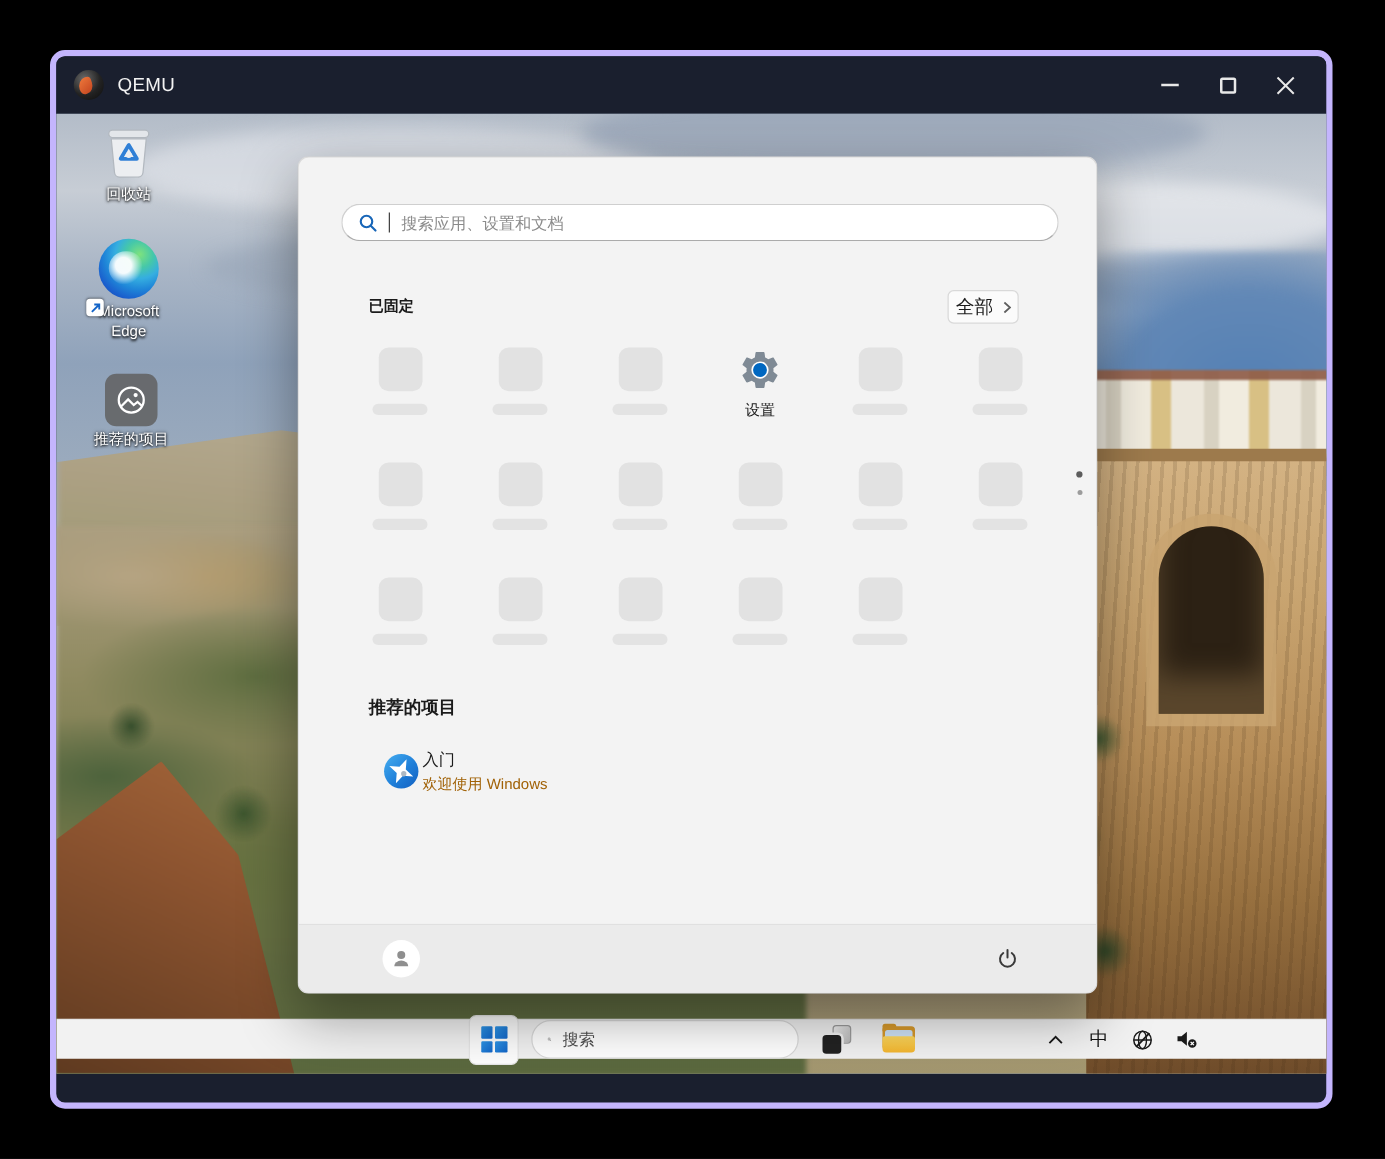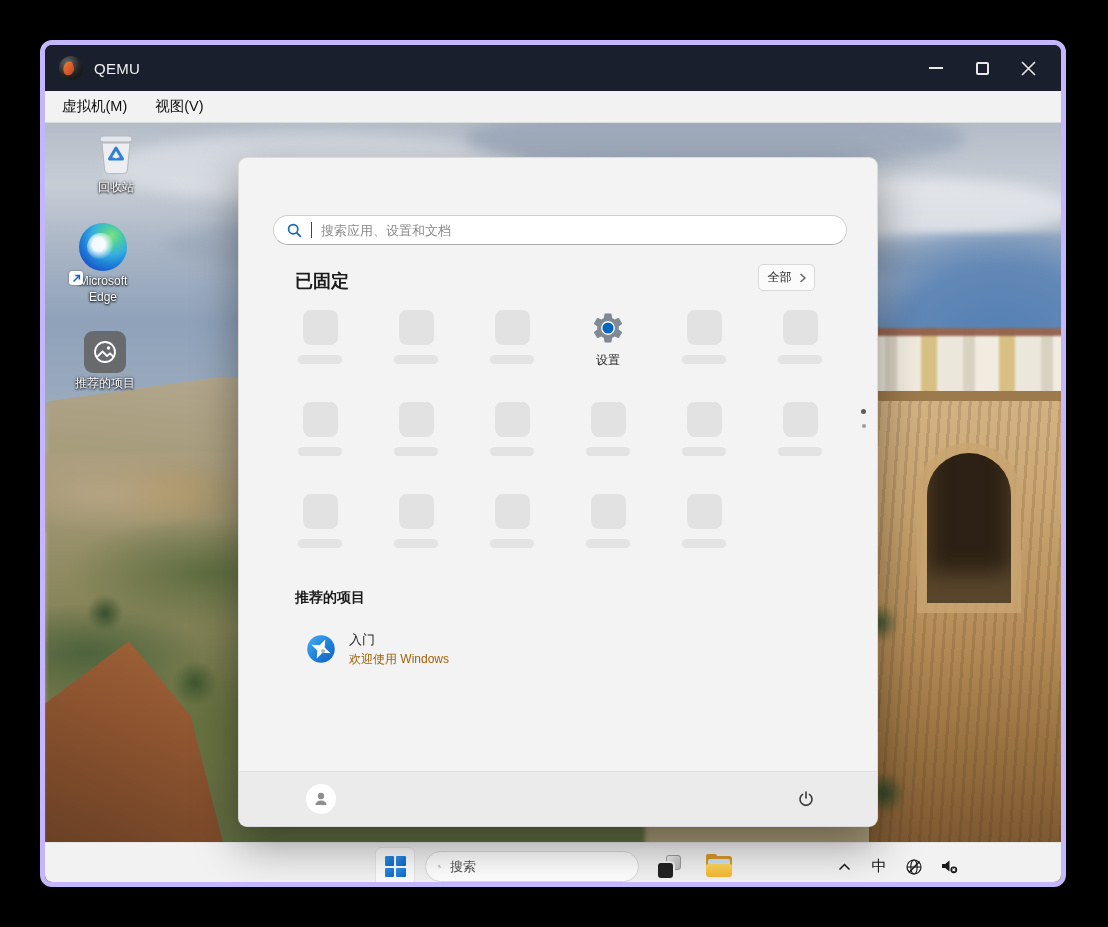--- a/index.html
+++ b/index.html
@@ -86,53 +86,53 @@
     border-radius:3px; display:flex; align-items:center; justify-content:center; box-shadow:0 0 2px rgba(0,0,0,.5); }
   .pic-icon-bg { width:42px; height:42px; border-radius:9px; background:rgba(96,96,96,.85);
     display:flex; align-items:center; justify-content:center; }
 
   
   .start-menu { position:absolute; left:193px; top:34px; width:640px; height:670px; z-index:6;
     background:#f3f3f3; border:1px solid rgba(0,0,0,.10); border-radius:9px;
     box-shadow:0 18px 45px rgba(0,0,0,.38); }
   .sm-search { position:absolute; left:34px; top:37px; width:574px; height:30px; background:#fff;
     border:1px solid #cfcfcf; border-bottom-color:#ababab; border-radius:16px;
-    display:flex; align-items:center; padding:0 13px; gap:9px;margin-top:20px; }
+    display:flex; align-items:center; padding:0 13px; gap:9px; }
   .caret { width:1px; height:16px; background:#444; }
   .sm-search input { flex:1; border:none; outline:none; background:transparent; font-size:13px; color:#1b1b1b;
     font-family:inherit; }
   .sm-search input::placeholder { color:#8b8b8b; }
-  .sm-pin-header { position:absolute; left:56px; top:111px; font-size:18px; font-weight:bold; color:#1b1b1b; }
+  .sm-pin-header { position:absolute; left:56px; top:111px; font-size:12px; font-weight:bold; color:#1b1b1b; }
   .sm-all-btn { position:absolute; left:519px; top:106px; width:57px; height:27px; background:#fbfbfb;
     border:1px solid #d9d9d9; border-radius:5px; display:flex; align-items:center; justify-content:center;
-    gap:7px; font-size:12px; color:#1b1b1b; }
+    gap:7px; font-size:15px; color:#1b1b1b; }
   .sm-grid { position:absolute; left:33px; top:146px; width:576px; display:grid;
     grid-template-columns:repeat(6,96px); grid-auto-rows:92px; }
   .cell { display:flex; flex-direction:column; align-items:center; padding-top:6px; border-radius:6px; }
   .sk-icon { width:35px; height:35px; border-radius:8px; background:#e2e2e2; }
   .sk-pill { width:44px; height:9px; border-radius:5px; background:#e3e3e3; margin-top:10px; }
   .app-label { font-size:12px; color:#1b1b1b; margin-top:6px; }
   .dots { position:absolute; right:11px; top:251px; display:flex; flex-direction:column; gap:10px; align-items:center; }
   .dot-a { width:5px; height:5px; border-radius:50%; background:#5c5c5c; }
   .dot-b { width:4px; height:4px; border-radius:50%; background:#9c9c9c; }
   .sm-rec-header { position:absolute; left:56px; top:431px; font-size:14px; font-weight:bold; color:#1b1b1b; }
   .rec-item { position:absolute; left:56px; top:466px; width:320px; height:50px; border-radius:6px;
-    display:flex; align-items:center; gap:13px; padding-left:11px; }
+    display:flex; align-items:center; gap:2px; padding-left:11px; }
   .rec-texts { display:flex; flex-direction:column; gap:2px; }
   .rec-title { font-size:13px; color:#1b1b1b; }
   .rec-sub { font-size:12px; color:#a16207; }
   .sm-bottom { position:absolute; left:0; right:0; bottom:0; height:55px; background:#ebebeb;
     border-top:1px solid #e0e0e0; border-radius:0 0 9px 9px; }
   .avatar { position:absolute; left:67px; top:12px; width:30px; height:30px; border-radius:50%; background:#fff;
     display:flex; align-items:center; justify-content:center; }
   .power-btn { position:absolute; right:58px; top:14px; width:26px; height:26px; display:flex;
     align-items:center; justify-content:center; }
 
   
-  .taskbar { position:absolute; left:0; right:0; bottom:1px; height:48px; background:#f2f2f2;
+  .taskbar { position:absolute; left:0; right:0; bottom:12px; height:32px; background:#f2f2f2;
     border-top:1px solid rgba(0,0,0,.05); z-index:5; }
   .tb-center { position:absolute; left:50%; top:0; height:100%; transform:translateX(-50%);
     display:flex; align-items:center; gap:10px; }
   .tb-btn { width:40px; height:40px; border-radius:6px; display:flex; align-items:center; justify-content:center; }
   .tb-start { background:#fdfdfd; border:1px solid #e6e6e6; }
   .winlogo { width:21px; height:21px; display:grid; grid-template-columns:1fr 1fr; grid-template-rows:1fr 1fr; gap:2px; }
   .winlogo span { background:linear-gradient(135deg,#2e96e8,#1265c8); border-radius:1px; }
   .tb-search { width:214px; height:31px; background:#fff; border:1px solid #d9d9d9; border-radius:16px;
     display:flex; align-items:center; gap:9px; padding:0 12px; }
   .tb-search input { flex:1; border:none; outline:none; background:transparent; font-size:13px; color:#1b1b1b; font-family:inherit; }
@@ -168,24 +168,20 @@
           <div class="ic-max"></div>
         </div>
       <div class="win-btn">
         <svg class="ic-close" viewBox="0 0 15 15">
           <path d="M1 1 L14 14 M14 1 L1 14" stroke="#e8e8e8" stroke-width="1.6"></path>
         </svg>
       </div>
     </div>
   </div>
 
-  <div class="menubar">
-    <span>虚拟机(M)</span>
-    <span>视图(V)</span>
-  </div>
 
   <div class="screen">
 
     <div class="wp">
       <div class="wp-sky"></div>
       <div class="wp-cloud" style="left:60px; top:10px; width:420px; height:70px; background:rgba(225,228,233,.65);"></div>
       <div class="wp-cloud" style="left:420px; top:-18px; width:500px; height:66px; background:rgba(140,154,176,.55);"></div>
       <div class="wp-cloud" style="left:700px; top:55px; width:330px; height:60px; background:rgba(236,238,241,.7);"></div>
       <div class="wp-cloud" style="left:120px; top:95px; width:380px; height:55px; background:rgba(150,163,182,.5);"></div>
       <div class="wp-cloud" style="left:640px; top:150px; width:300px; height:50px; background:rgba(226,229,233,.6);"></div>
@@ -194,21 +190,21 @@
       <div class="wp-valley"></div>
       <div class="wp-trees"></div>
       <div class="wp-town"></div>
       <div class="wp-cliff-right"></div>
       <div class="wp-parapet"></div>
       <div class="wp-arch"></div>
       <div class="wp-bush-right"></div>
       <div class="wp-cliff-left"></div>
     </div>
 
-    <div class="desktop-icon" style="left:31px; top:8px;">
+    <div class="desktop-icon" style="left:18px; top:8px;">
       <svg width="44" height="46" viewBox="0 0 44 46">
         <rect x="6" y="5" width="32" height="6" rx="3" fill="#e3e6ea" stroke="#b2b8bf" stroke-width="1"></rect>
         <path d="M8 12 h28 l-2.6 27 a4 4 0 0 1 -4 3.6 H14.6 a4 4 0 0 1 -4 -3.6 z" fill="#eceef1" stroke="#b2b8bf" stroke-width="1"></path>
         <path d="M22 17 l-6.5 11 h13 z" fill="none" stroke="#2f7fd6" stroke-width="3" stroke-linejoin="round"></path>
         <circle cx="22" cy="25" r="2.4" fill="#eceef1"></circle>
       </svg>
       <div class="dlabel">回收站</div>
     </div>
 
     <div class="desktop-icon" style="left:18px; top:100px;justify-content:center;">

